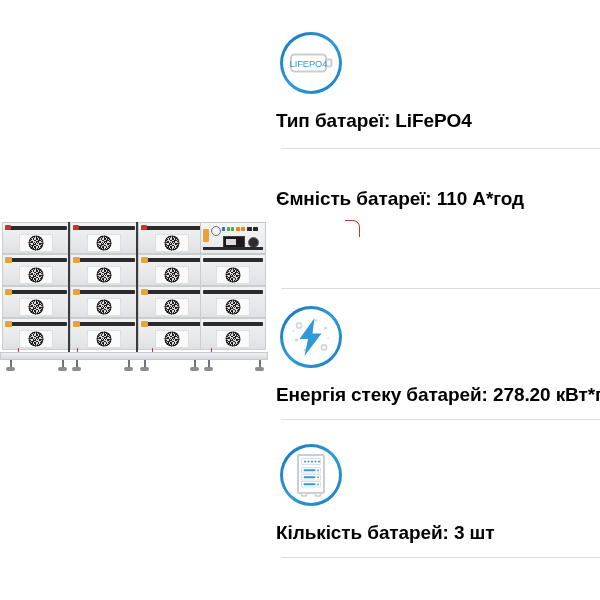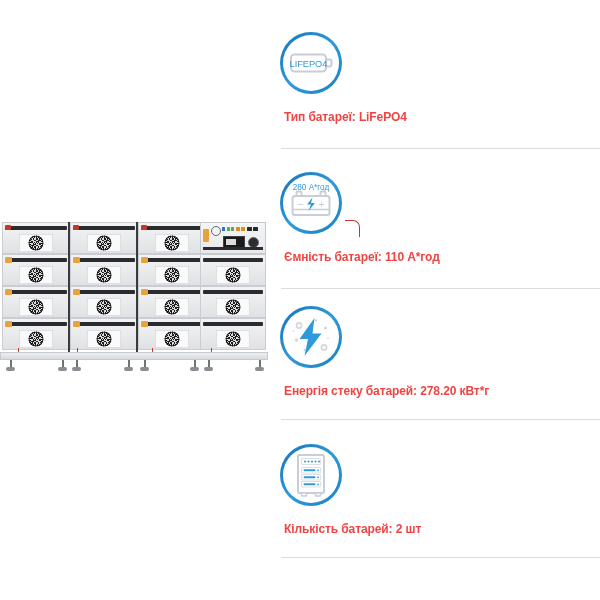--- a/index.html
+++ b/index.html
@@ -260,24 +260,24 @@
   .icon-circle.grad {
     border-color: transparent;
     background:
       linear-gradient(#fff, #fff) padding-box,
       linear-gradient(135deg, #1872b8 0%, #2e9ada 50%, #1b7fc4 100%) border-box;
     border: 3px solid transparent;
   }
   .icon-circle svg { position: absolute; left: 0; top: 0; }
 
   .spec-label {
-    margin: 16px 0 0 12px;
-    font-size: 12px;
+    margin: 16px 0 0 4px;
+    font-size: 19px;
     font-weight: bold;
-    color: #ef4444;
+    color: #000000;
     letter-spacing: -0.1px;
     white-space: nowrap;
   }
 
   .divider {
     position: absolute;
     left: 9px;
     width: 319px;
     height: 1px;
     background: #dcdcdc;
@@ -421,32 +421,20 @@
         <rect x="8" y="19.5" width="35" height="17" rx="3.5" ry="3.5" fill="#ffffff" stroke="#c9ced6" stroke-width="2"></rect>
         <path d="M43 24.5 h3.5 a2 2 0 0 1 2 2 v3 a2 2 0 0 1 -2 2 H43 z" fill="#ffffff" stroke="#c9ced6" stroke-width="2"></path>
         <text x="25.5" y="31.6" text-anchor="middle" font-family="'Liberation Sans', sans-serif" font-size="9.2" fill="#2e9ada">LIFEPO4</text>
       </svg>
     </div>
     <div class="spec-label">Тип батареї: LiFePO4</div>
   </div>
   <div class="divider d0"></div>
 
   <div class="spec-item i1">
-    <div class="icon-circle grad">
-      <svg width="56" height="56" viewBox="0 0 56 56" aria-hidden="true">
-        <text x="28" y="14.5" text-anchor="middle" font-family="'Liberation Sans', sans-serif" font-size="8.2" fill="#2e9ada">280 А*год</text>
-        <rect x="13.5" y="16.5" width="5" height="4.5" rx="1" fill="none" stroke="#c9ced6" stroke-width="1.8"></rect>
-        <rect x="37.5" y="16.5" width="5" height="4.5" rx="1" fill="none" stroke="#c9ced6" stroke-width="1.8"></rect>
-        <rect x="9.5" y="21" width="37" height="19" rx="2.5" fill="#ffffff" stroke="#c9ced6" stroke-width="2"></rect>
-        <line x1="9.5" y1="34.5" x2="46.5" y2="34.5" stroke="#c9ced6" stroke-width="1.6"></line>
-        <text x="17.5" y="32" text-anchor="middle" font-family="'Liberation Sans', sans-serif" font-size="11" fill="#c9ced6">–</text>
-        <text x="38.5" y="32.5" text-anchor="middle" font-family="'Liberation Sans', sans-serif" font-size="11" fill="#c9ced6">+</text>
-        <path d="M29.5 22.5 l-5.5 7 h4 l-2.5 6.5 l6.5 -8 h-4 z" fill="#2e9ada"></path>
-      </svg>
-    </div>
     <div class="spec-label">Ємність батареї: 110 А*год</div>
   </div>
   <div class="divider d1"></div>
 
   <div class="spec-item i2">
     <div class="icon-circle grad">
       <svg width="56" height="56" viewBox="0 0 56 56" aria-hidden="true">
         <circle cx="16" cy="16.5" r="2.6" fill="none" stroke="#d3d7dd" stroke-width="1.6"></circle>
         <circle cx="41" cy="38.5" r="2.6" fill="none" stroke="#d3d7dd" stroke-width="1.6"></circle>
         <circle cx="13.5" cy="31" r="1.7" fill="#d3d7dd"></circle>
@@ -482,17 +470,17 @@
         <circle cx="35" cy="30.3" r="0.9" fill="#2e9ada"></circle>
 
         <rect x="18.5" y="34.5" width="19" height="5.5" rx="1" fill="#ffffff" stroke="#dcdfe4" stroke-width="1.2"></rect>
         <rect x="20.5" y="36.3" width="12" height="2" rx="1" fill="#2e9ada"></rect>
         <circle cx="35" cy="37.3" r="0.9" fill="#2e9ada"></circle>
 
         <rect x="18.5" y="46" width="5" height="3" rx="0.8" fill="#ffffff" stroke="#c9ced6" stroke-width="1.6"></rect>
         <rect x="32.5" y="46" width="5" height="3" rx="0.8" fill="#ffffff" stroke="#c9ced6" stroke-width="1.6"></rect>
       </svg>
     </div>
-    <div class="spec-label">Кількість батарей: 2 шт</div>
+    <div class="spec-label">Кількість батарей: 3 шт</div>
   </div>
   <div class="divider d3"></div>
 
 </div>
 
 </body></html>

